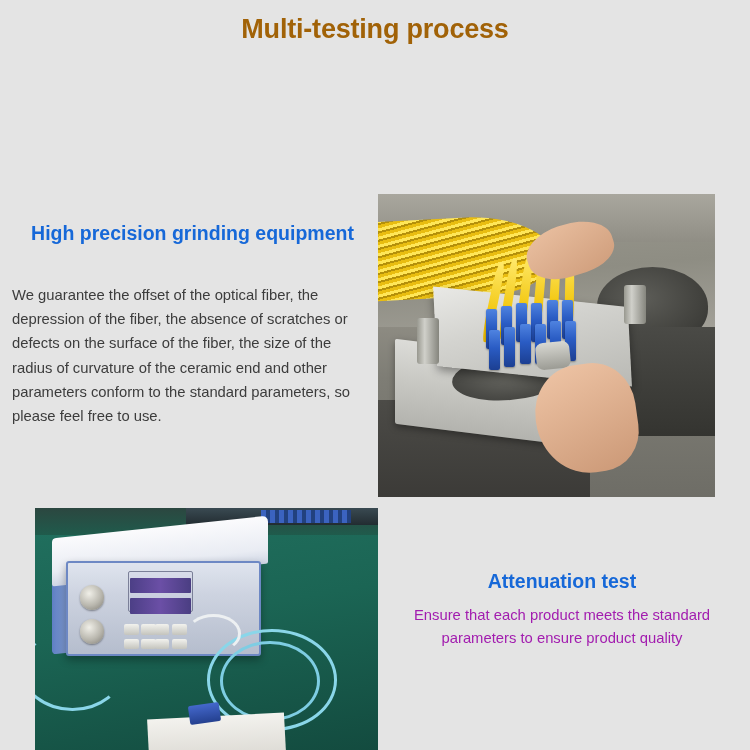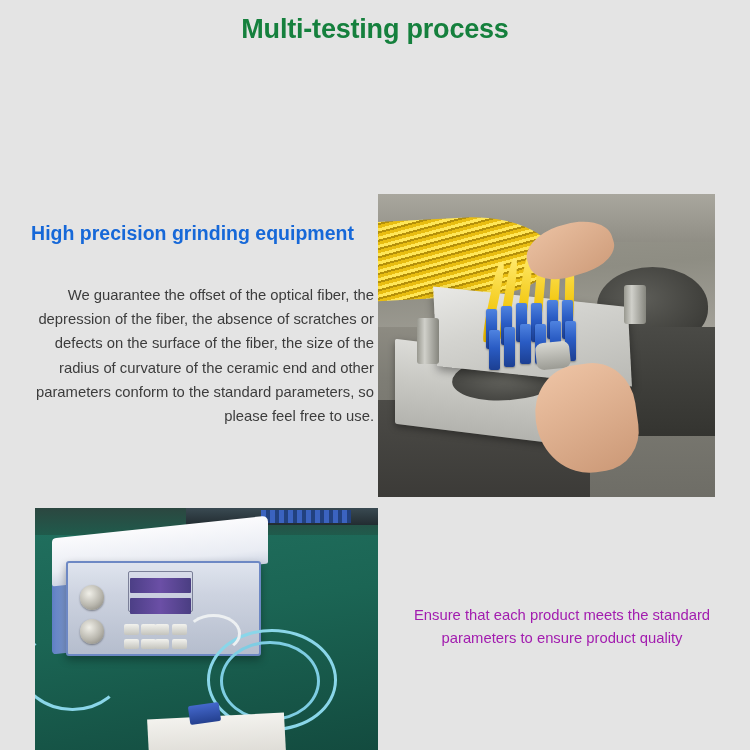--- a/index.html
+++ b/index.html
@@ -8,37 +8,37 @@
     background:#e4e4e4;
     font-family:"Liberation Sans", sans-serif;
   }
   .page{ position:relative; width:750px; height:750px; background:#e4e4e4; }
 
   
   .hero-title{
     position:absolute; left:0; top:14px; width:750px;
     text-align:center;
     font-size:27px; font-weight:bold; letter-spacing:-0.2px;
-    color:#15803d;
+    color:#a16207;
   }
   .hero-body{
     position:absolute; left:28px; top:57px; width:694px;
     text-align:center;
     font-size:17.4px; line-height:26.5px; color:#3c3c3c;
   }
 
   
   .sec1-title{
     position:absolute; left:20px; top:220px; width:345px;
     text-align:center;
     font-size:19.5px; font-weight:bold; line-height:27px; color:#1668d8;
   }
   .sec1-body{
     position:absolute; left:12px; top:283px; width:362px;
-    text-align:right;
+    text-align:left;
     font-size:14.8px; line-height:24.2px; color:#3c3c3c;
   }
 
   
   .sec2-title{
     position:absolute; left:392px; top:570px; width:340px;
     text-align:center;
     font-size:19.5px; font-weight:bold; color:#1668d8;
   }
   .sec2-body{
@@ -327,16 +327,17 @@
     <div class="ph-layer a-white-cord"></div>
 
     <div class="ph-layer a-paper"></div>
     <div class="ph-layer a-conn-blue"></div>
 
     <div class="a-arm-r"></div>
     <div class="a-hand-l"></div>
 
   </div>
 
+  <div class="sec2-title">Attenuation test</div>
 
   <div class="sec2-body">Ensure that each product meets the standard parameters to ensure product quality</div>
 
 </div>
 
 </body></html>

